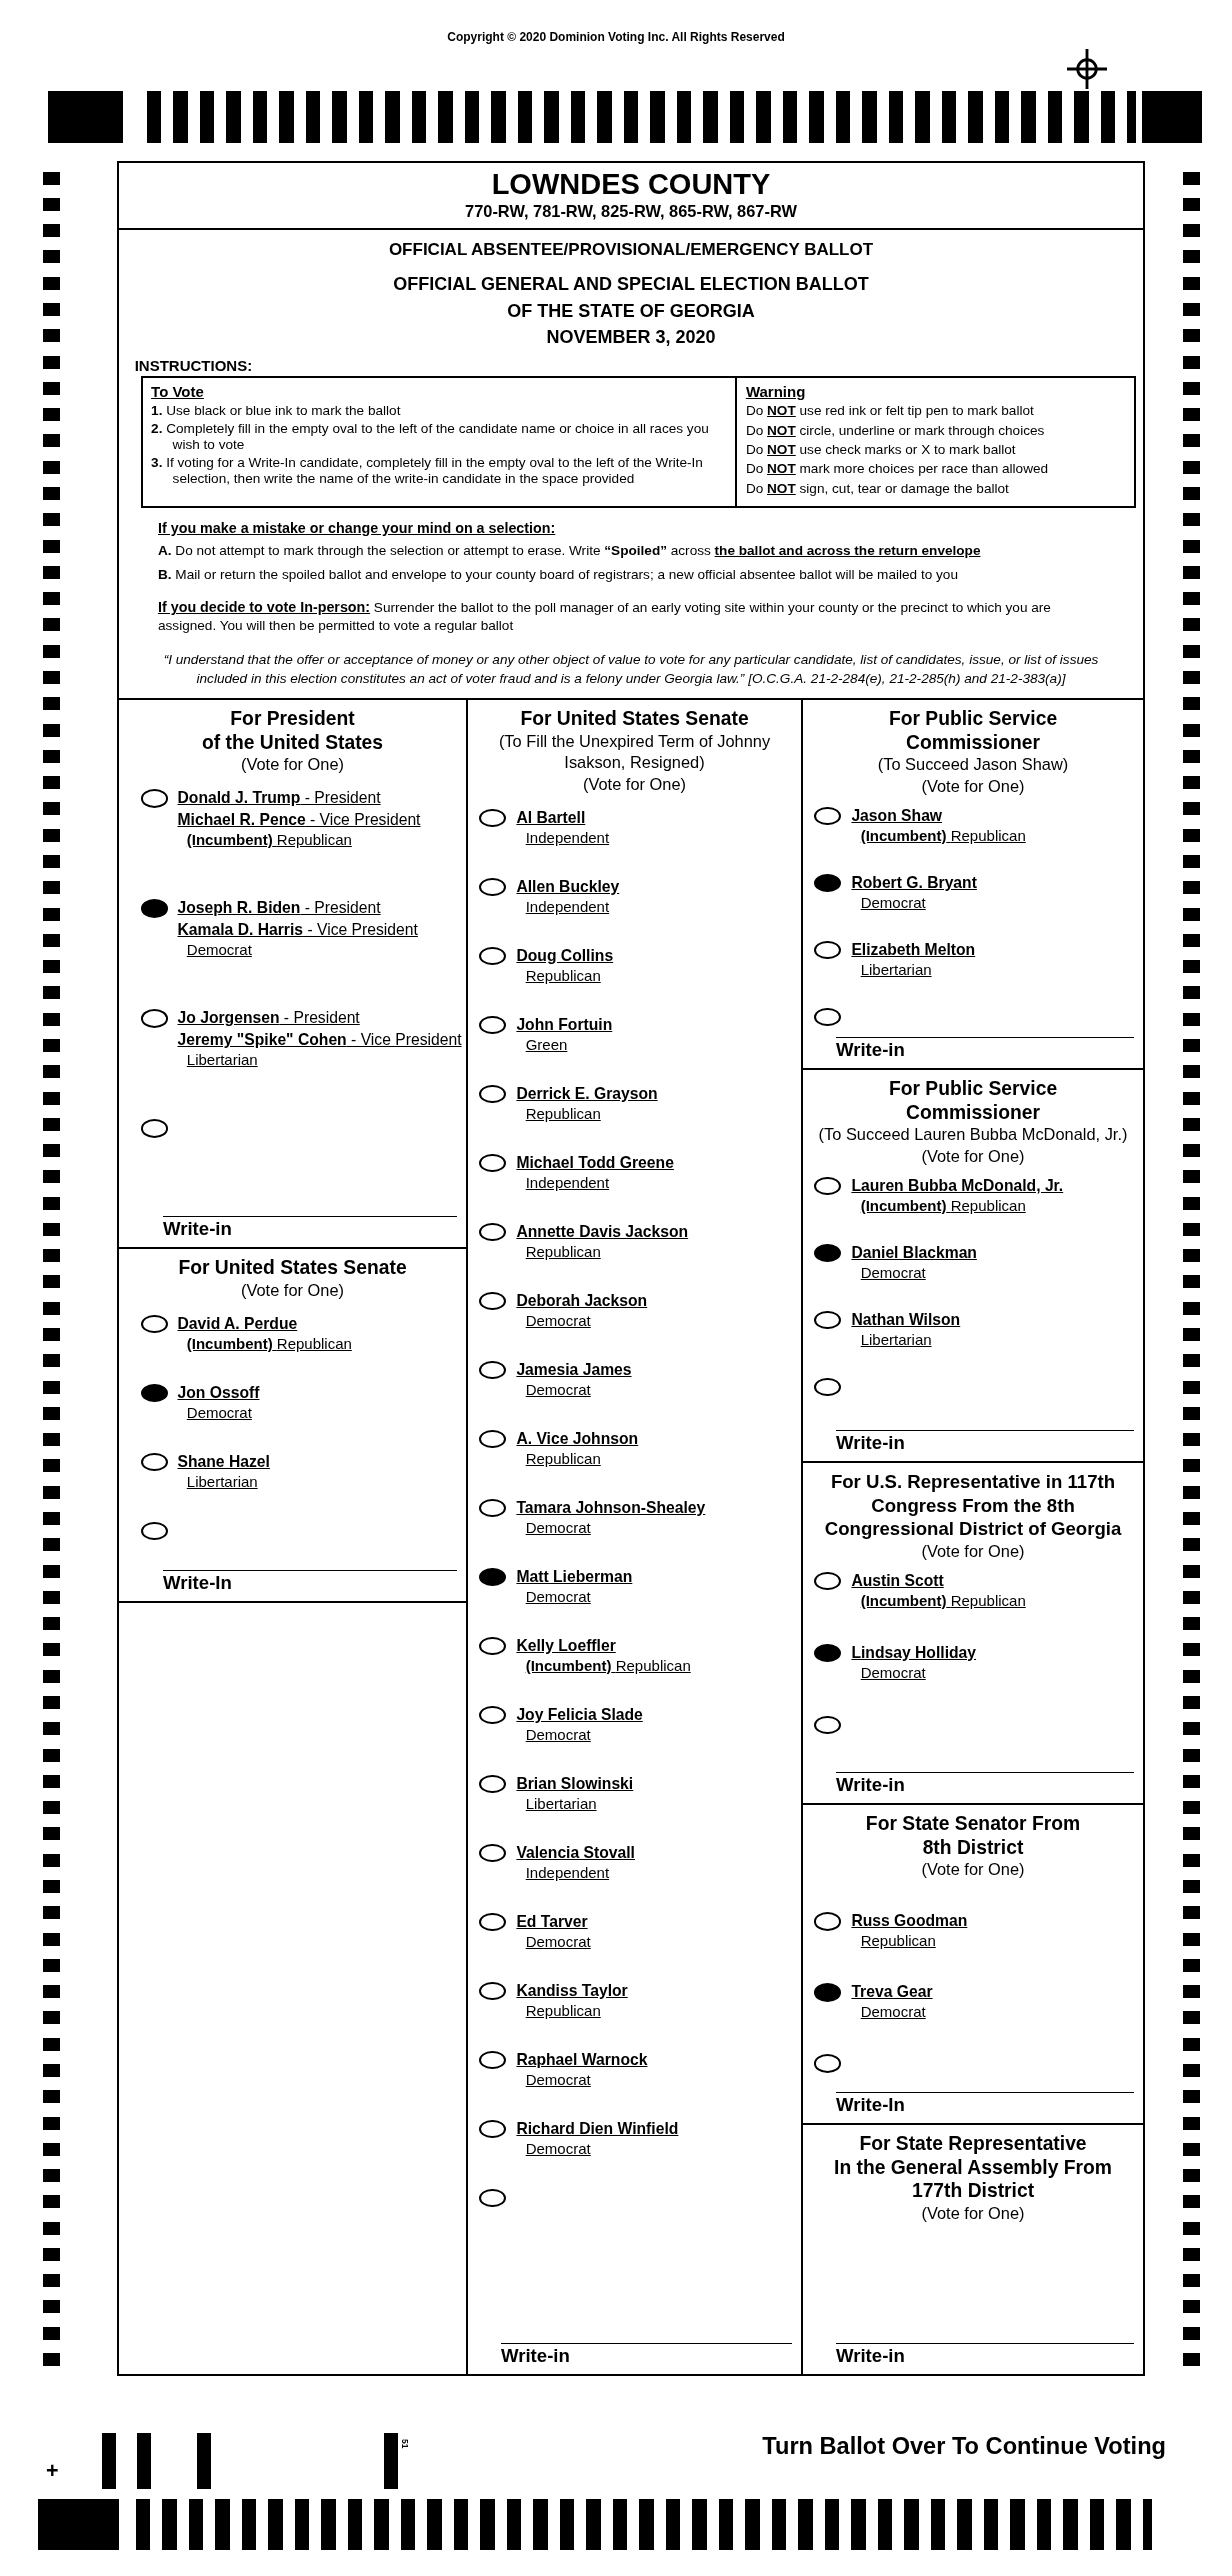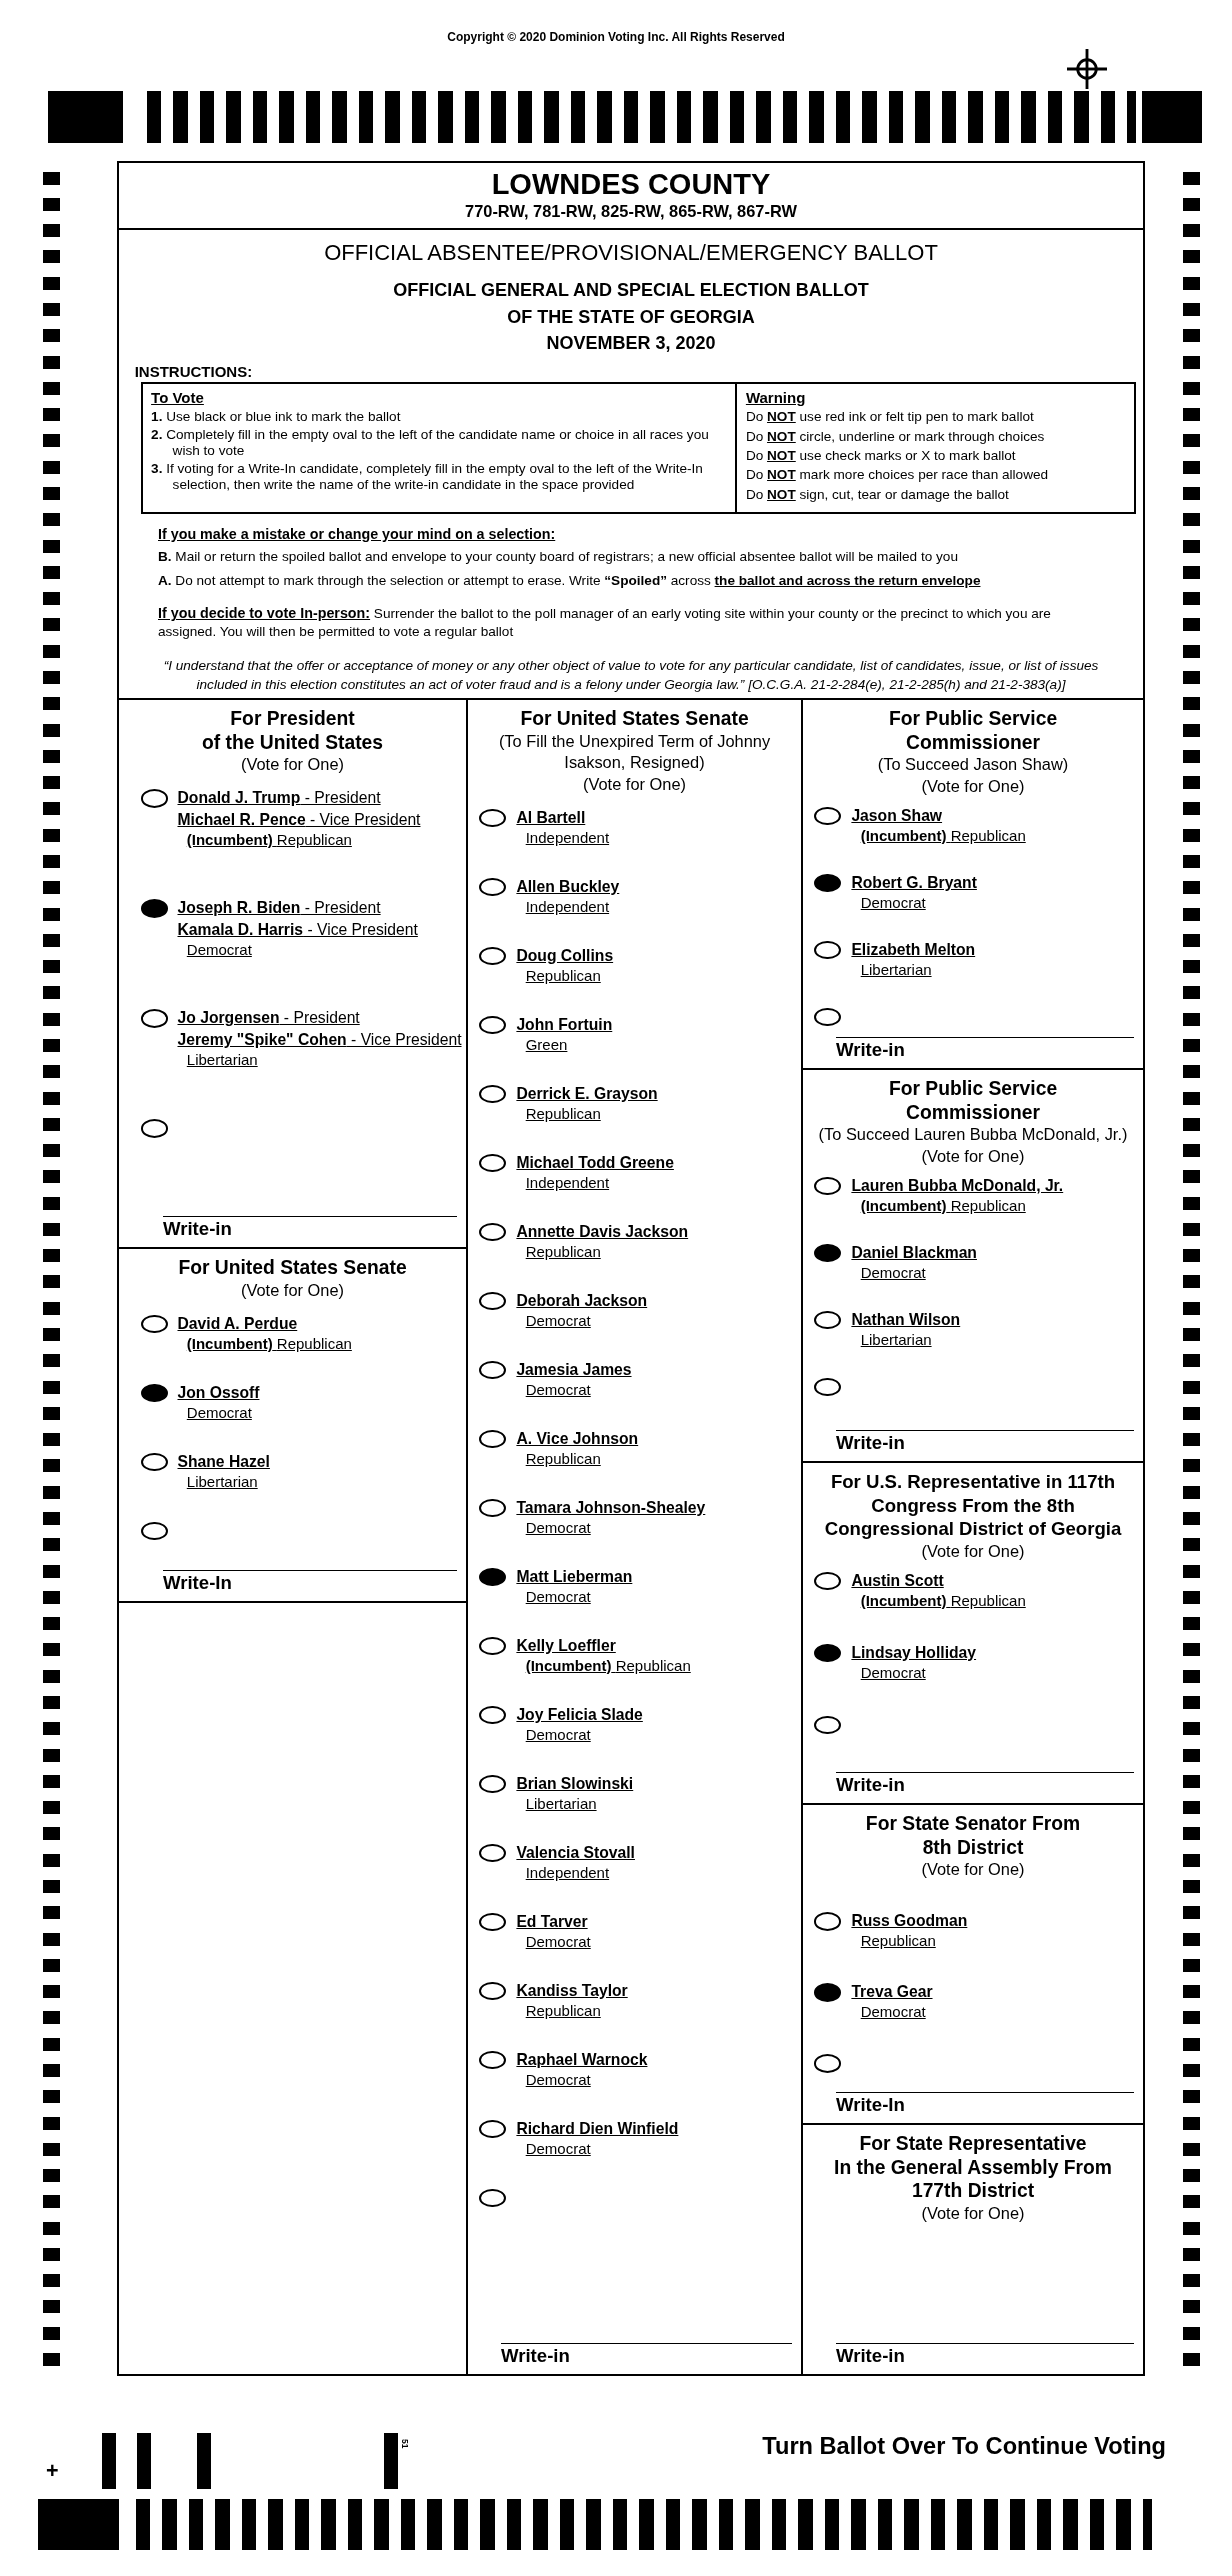--- a/index.html
+++ b/index.html
@@ -33,21 +33,21 @@
 
   
   .ballot{position:absolute;left:117px;top:161px;width:1028px;height:2215px;
           border:2.9px solid #000;box-sizing:border-box;}
 
   .county-block{height:67px;border-bottom:2.1px solid #000;text-align:center;
                 padding-top:5.7px;box-sizing:border-box;}
   .county{font-size:29px;font-weight:bold;line-height:31px;}
   .precincts{font-size:16.4px;font-weight:bold;margin-top:2.1px;}
 
-  .ballot-type{text-align:center;font-size:22px;font-weight:normal;margin-top:10px;}
+  .ballot-type{text-align:center;font-size:17px;font-weight:bold;margin-top:10px;}
   .election-lines{text-align:center;font-size:18px;font-weight:bold;margin-top:11.4px;line-height:26.5px;}
 
   .instructions-label{font-size:15px;font-weight:bold;margin:5.7px 0 2.9px 15.7px;}
   .instructions-box{margin:0 7.2px 0 21.5px;border:2.1px solid #000;display:flex;height:132px;box-sizing:border-box;}
   .ib-cell{padding:4.3px 8.6px;box-sizing:border-box;font-size:13.6px;line-height:16.4px;}
   .ib-cell.tovote{width:60%;border-right:2.1px solid #000;}
   .ib-cell.warn{flex:1;line-height:19.3px;}
   .ib-title{font-size:15px;font-weight:bold;text-decoration:underline;line-height:18.6px;}
   .tv-item{padding-left:21.5px;text-indent:-21.5px;margin-top:1.4px;}
   .warn-item{padding-left:26px;text-indent:-26px;}
@@ -346,22 +346,22 @@
             <div class="warn-item"><span>Do</span> <u>NOT</u> <span>circle, underline or mark through choices</span></div>
             <div class="warn-item"><span>Do</span> <u>NOT</u> <span>use check marks or X to mark ballot</span></div>
             <div class="warn-item"><span>Do</span> <u>NOT</u> <span>mark more choices per race than allowed</span></div>
             <div class="warn-item"><span>Do</span> <u>NOT</u> <span>sign, cut, tear or damage the ballot</span></div>
           </div>
       </div>
     </div>
 
     <div class="mistake">
       <span class="sec-title">If you make a mistake or change your mind on a selection:</span>
+      <div class="m-item" id="mistakeA"><b>A.</b><span> Do not attempt to mark through the selection or attempt to erase.  Write </span><b>“Spoiled”</b><span> across </span><span class="emph">the ballot and across the return envelope</span></div>
       <div class="m-item" id="mistakeB"><b>B.</b><span> Mail or return the spoiled ballot and envelope to your county board of registrars; a new official absentee ballot will be mailed to you</span></div>
-      <div class="m-item" id="mistakeA"><b>A.</b><span> Do not attempt to mark through the selection or attempt to erase.  Write </span><b>“Spoiled”</b><span> across </span><span class="emph">the ballot and across the return envelope</span></div>
     </div>
 
     <div class="inperson">
       <span class="sec-title">If you decide to vote In-person:</span><span>  Surrender the ballot to the poll manager of an early voting site within your county or the precinct to which you are assigned.  You will then be permitted to vote a regular ballot</span>
     </div>
 
     <div class="fraud">“I understand that the offer or acceptance of money or any other object of value to vote for any particular candidate, list of candidates, issue, or list of issues included in this election constitutes an act of voter fraud and is a felony under Georgia law.” [O.C.G.A. 21-2-284(e), 21-2-285(h) and 21-2-383(a)]</div>
 
     <div class="columns" id="columns">
         <div class="col col1">

